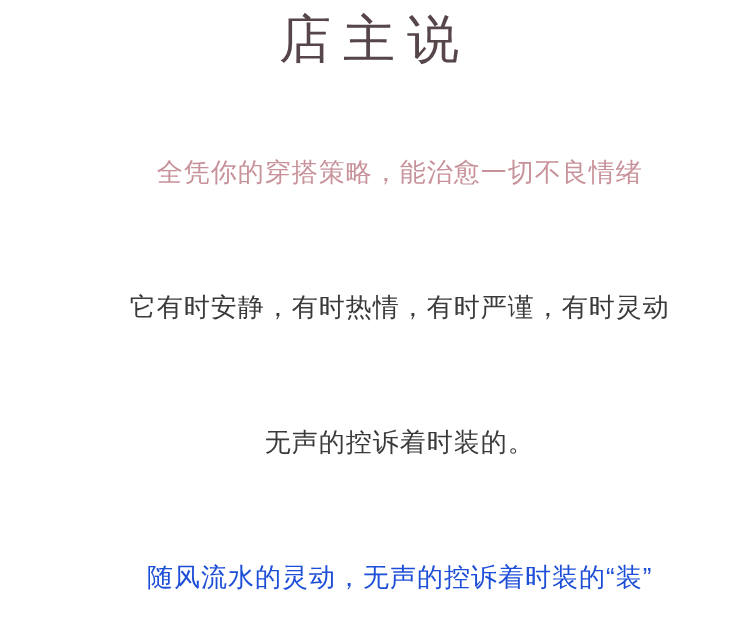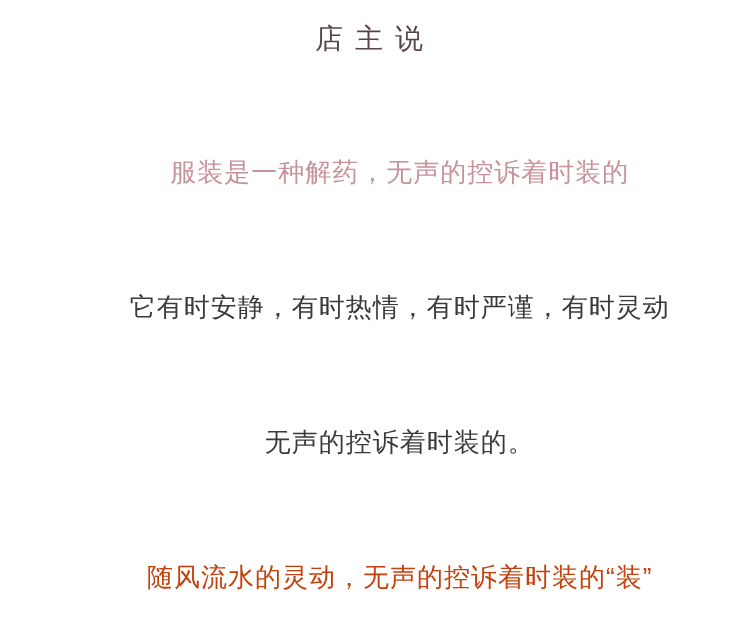--- a/index.html
+++ b/index.html
@@ -11,21 +11,21 @@
     position: relative;
     width: 750px;
     height: 617px;
     background: #ffffff;
     overflow: hidden;
     font-family: "Liberation Sans", "DejaVu Sans", sans-serif;
     text-align: center;
   }
   .title {
     padding-top: 16px;
-    font-size: 28px;
+    font-size: 52px;
     line-height: 46px;
     letter-spacing: 12px;
     font-weight: 400;
     text-align: center;
   }
   .body-text {
     margin-top: 43px;
   }
   .line {
     font-size: 26px;
@@ -39,29 +39,29 @@
 </head>
 <body>
 
 <div class="page">
 
   <div class="title" style="color: rgb(86, 69, 73);">店主说</div>
 
   <div class="body-text">
 
     <div class="line">
-      <span class="seg" style="color: rgb(200, 146, 154);">服装是一种解药，无声的控诉着时装的</span>
+      <span class="seg" style="color: rgb(200, 146, 154);">全凭你的穿搭策略，能治愈一切不良情绪</span>
     </div>
 
     <div class="line">
       <span class="seg" style="color: rgb(58, 58, 58);">它有时安静，有时热情，有时严谨，有时灵动</span>
     </div>
 
     <div class="line">
       <span class="seg" style="color: rgb(58, 58, 58);">无声的控诉着时装的。</span>
     </div>
 
     <div class="line">
-      <span class="seg" style="color: #c2410c;">随风流水的灵动，无声的控诉着时装的“装”</span>
+      <span class="seg" style="color: #1d4ed8;">随风流水的灵动，无声的控诉着时装的“装”</span>
     </div>
 
   </div>
 </div>
 
 </body></html>

